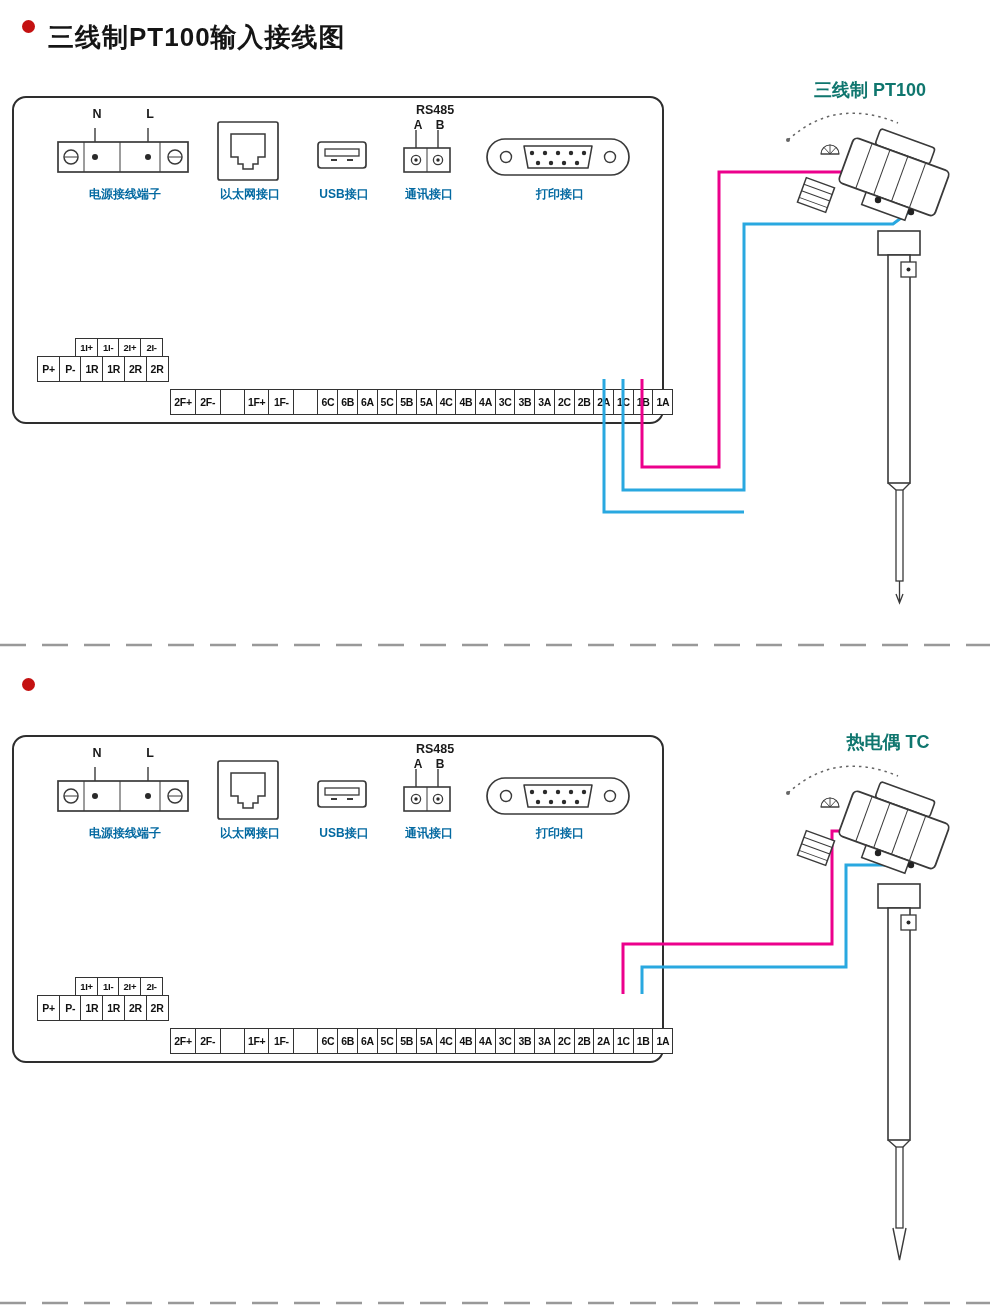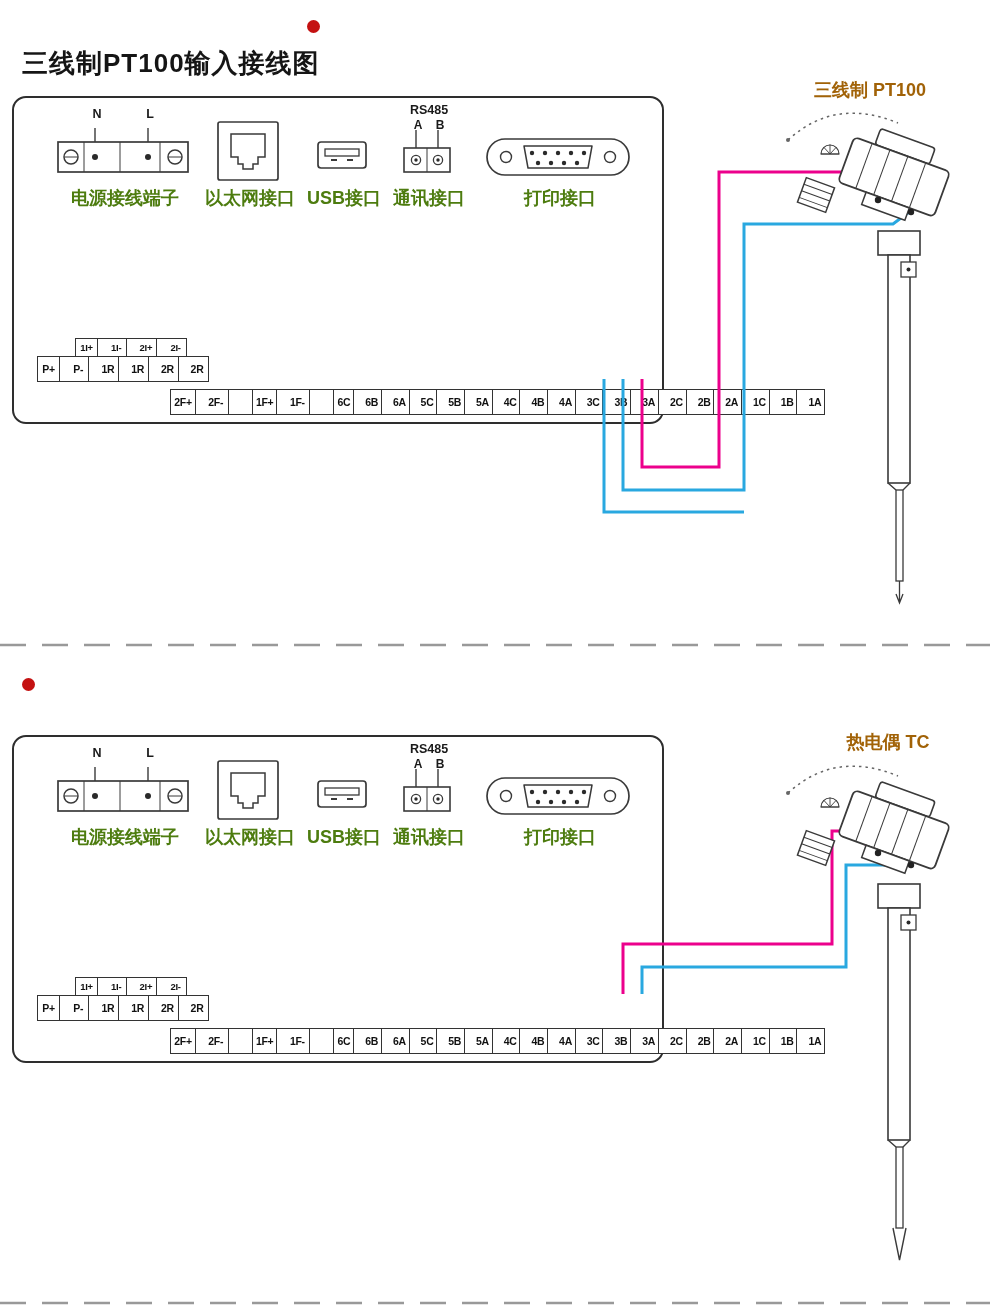--- a/index.html
+++ b/index.html
@@ -4,47 +4,47 @@
 <style>
   html,body{margin:0;padding:0;background:#fff;}
   .page{position:relative;width:990px;height:1311px;background:#fff;overflow:hidden;
         font-family:"Liberation Sans","DejaVu Sans",sans-serif;color:#1a1a1a;}
   .overlay{position:absolute;left:0;top:0;z-index:5;pointer-events:none;}
   .ln{stroke:var(--line,#3a3a3a);}
   .wire{fill:none;stroke-width:3;stroke-linejoin:miter;}
   .wire-m{stroke:var(--wire-m,#ec008c);}
   .wire-b{stroke:var(--wire-b,#29a8e0);}
 
-  .title-row{position:absolute;left:22px;display:flex;align-items:flex-end;gap:13px;z-index:2;flex-direction:column;}
+  .title-row{position:absolute;left:22px;display:flex;align-items:flex-start;gap:13px;z-index:2;}
   .bullet{width:13px;height:13px;border-radius:50%;background:var(--bullet,#c41111);flex:0 0 auto;}
   .sec-title{font-size:26px;font-weight:600;letter-spacing:1px;color:#151515;}
 
   .panel{position:absolute;left:12px;width:648px;height:324px;border:2px solid #2e2e2e;
          border-radius:14px;background:transparent;z-index:1;}
   .nl-label{position:absolute;top:9px;transform:translateX(-50%);font-size:12.5px;font-weight:700;}
-  .conn-label{position:absolute;top:88px;transform:translateX(-50%);font-size:18px;font-weight:700;
-              white-space:nowrap;color:#4d7c0f;}
-  .rs485-title{position:absolute;top:5px;transform:translateX(-50%);font-size:12.5px;font-weight:700;}
+  .conn-label{position:absolute;top:88px;transform:translateX(-50%);font-size:12px;font-weight:700;
+              white-space:nowrap;color:#0369a1;}
+  .rs485-title{position:absolute;top:5px;transform:translateX(-50%);font-size:12.5px;font-weight:700;margin-left:6px;}
   .ab-label{position:absolute;top:20px;transform:translateX(-50%);font-size:12px;font-weight:700;}
 
   .strip{position:absolute;display:flex;align-items:flex-end;}
   .cell{display:flex;align-items:center;justify-content:center;font-weight:700;color:#111;
         background:#fff;white-space:nowrap;letter-spacing:-0.3px;}
   .strip-left .cell,.strip-right .cell{height:24px;font-size:10.5px;}
   .strip-aux .cell{height:17px;font-size:9.5px;width:21px;}
   .strip-left .cell{width:21px;}
   .strip-right .cell.lab{width:19px;}
   .strip-right .cell.w-f{width:24px;margin-top:33px;}
   .strip-right .cell.blank{width:23px;}
   .cell.lab{border:1.3px solid #333;}
-  .cell.lab + .cell.lab{margin-left:-1.3px;padding-left:8px;}
+  .cell.lab + .cell.lab{margin-left:-1.3px;}
   .cell.blank{border-top:1.3px solid #333;border-bottom:1.3px solid #333;}
 
   .sensor-label{position:absolute;transform:translateX(-50%);font-size:18px;font-weight:700;
-                white-space:nowrap;color:#a16207;z-index:2;}
+                white-space:nowrap;color:#0f766e;z-index:2;}
 </style>
 </head>
 <body>
 
 <div class="page">
 
   <div class="title-row" style="top:20px">
     <span class="bullet"></span>
     <div class="sec-title">三线制PT100输入接线图</div>
   </div>

